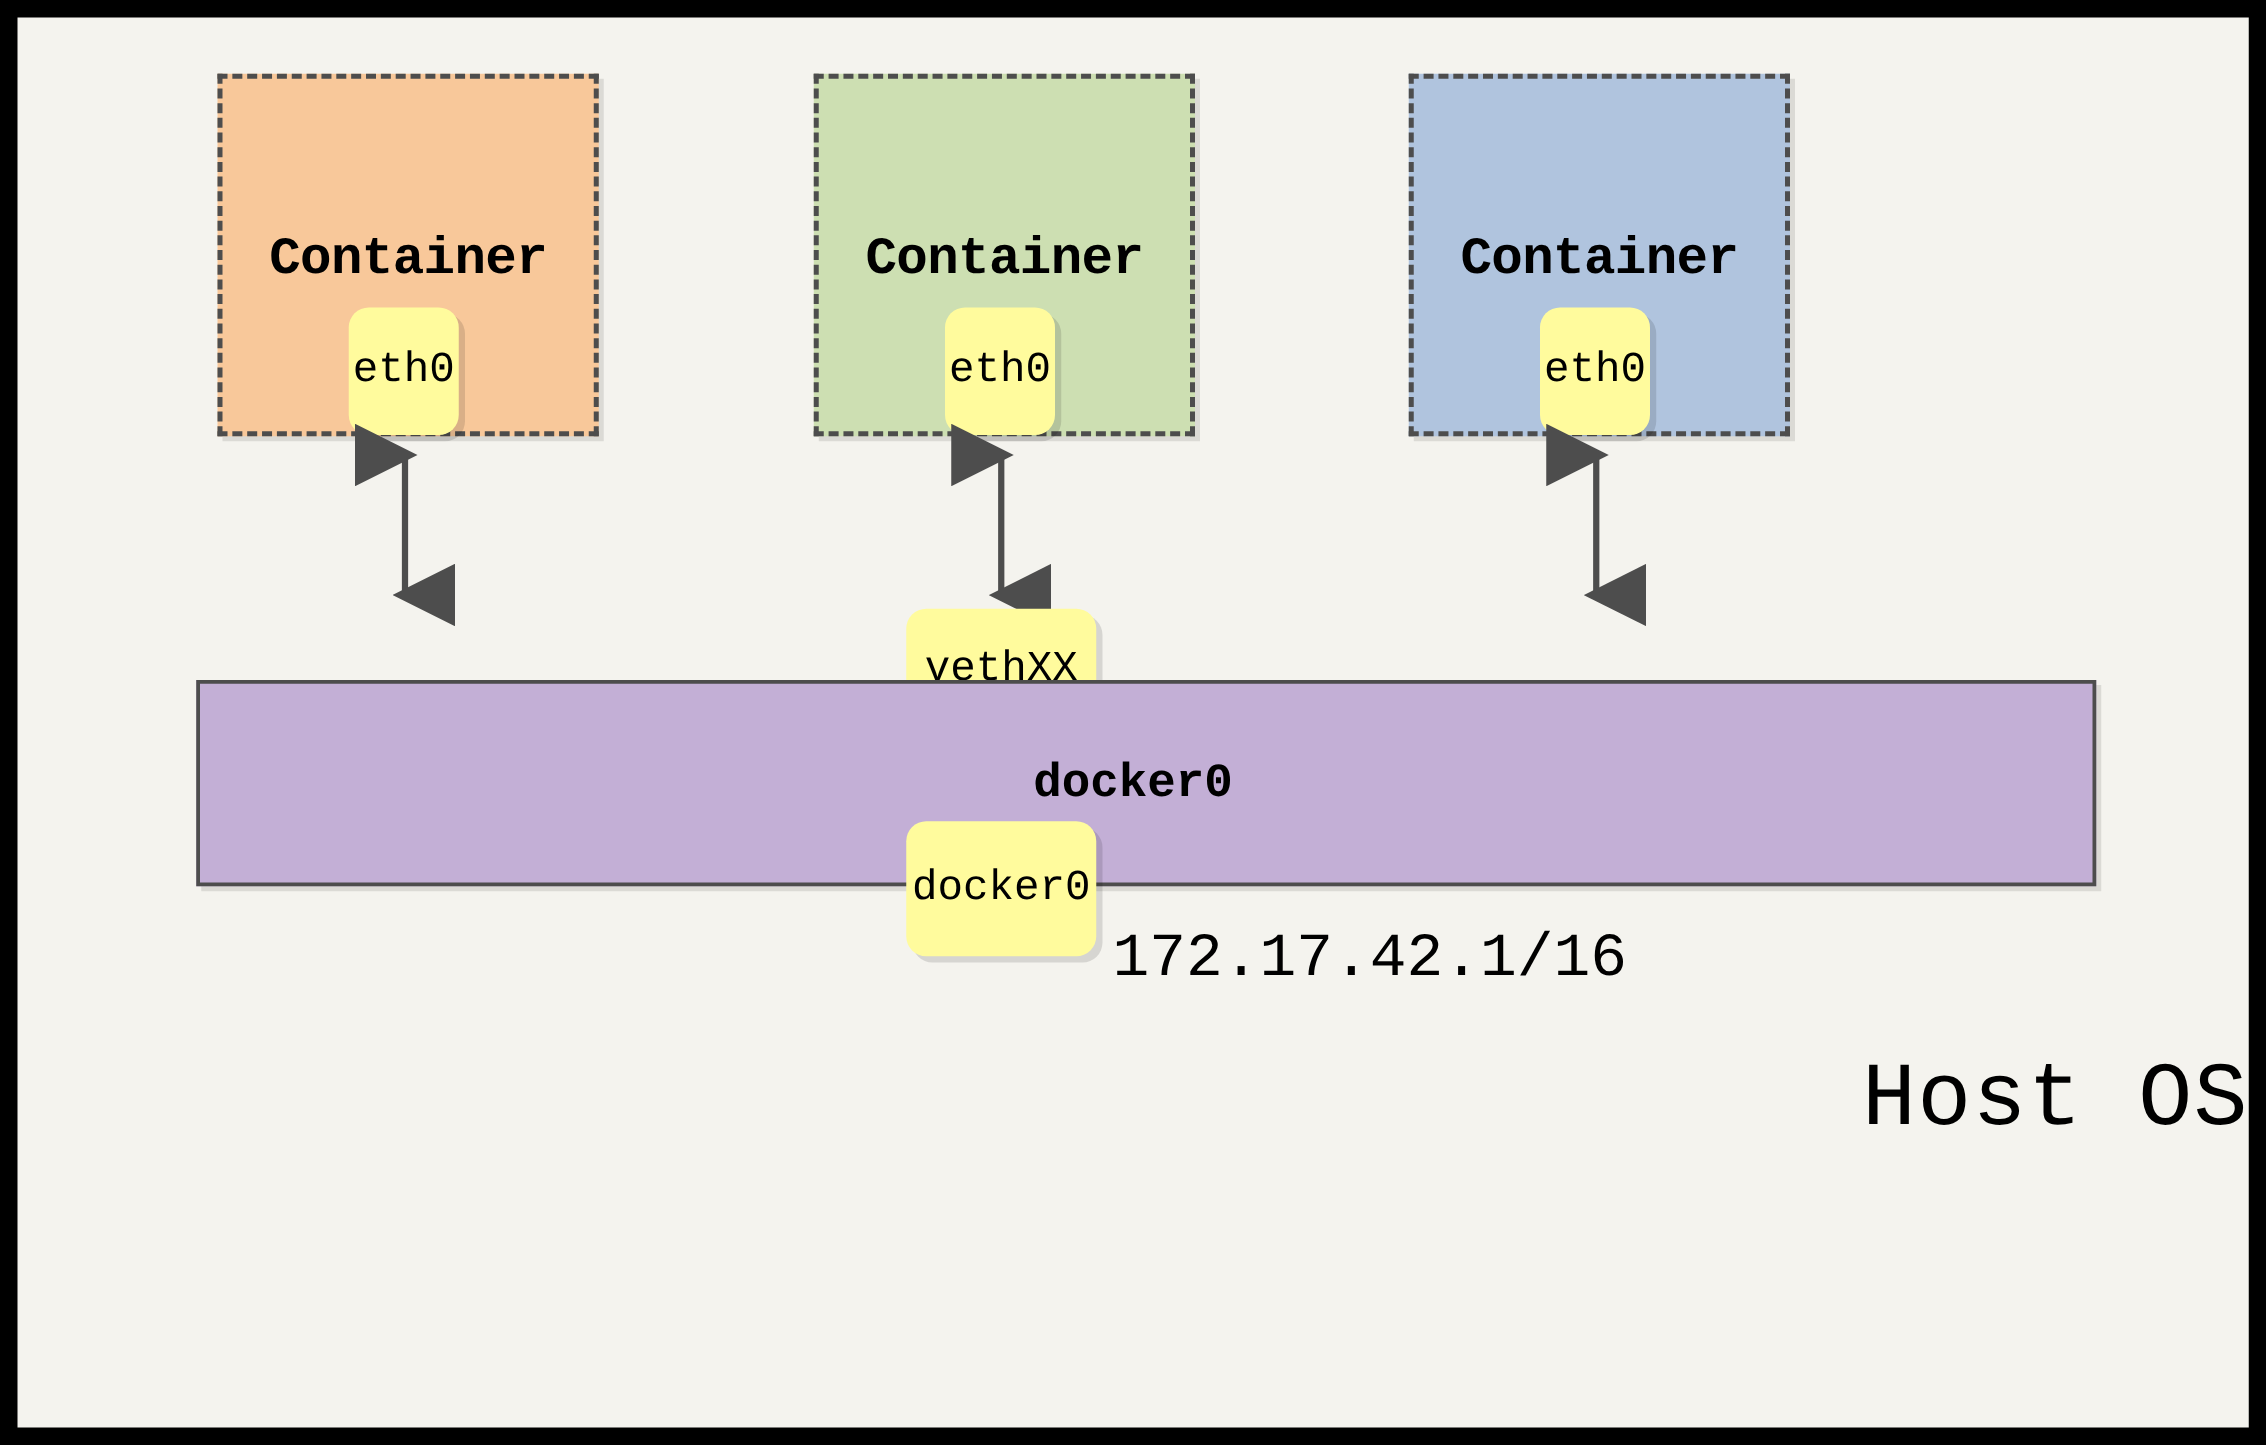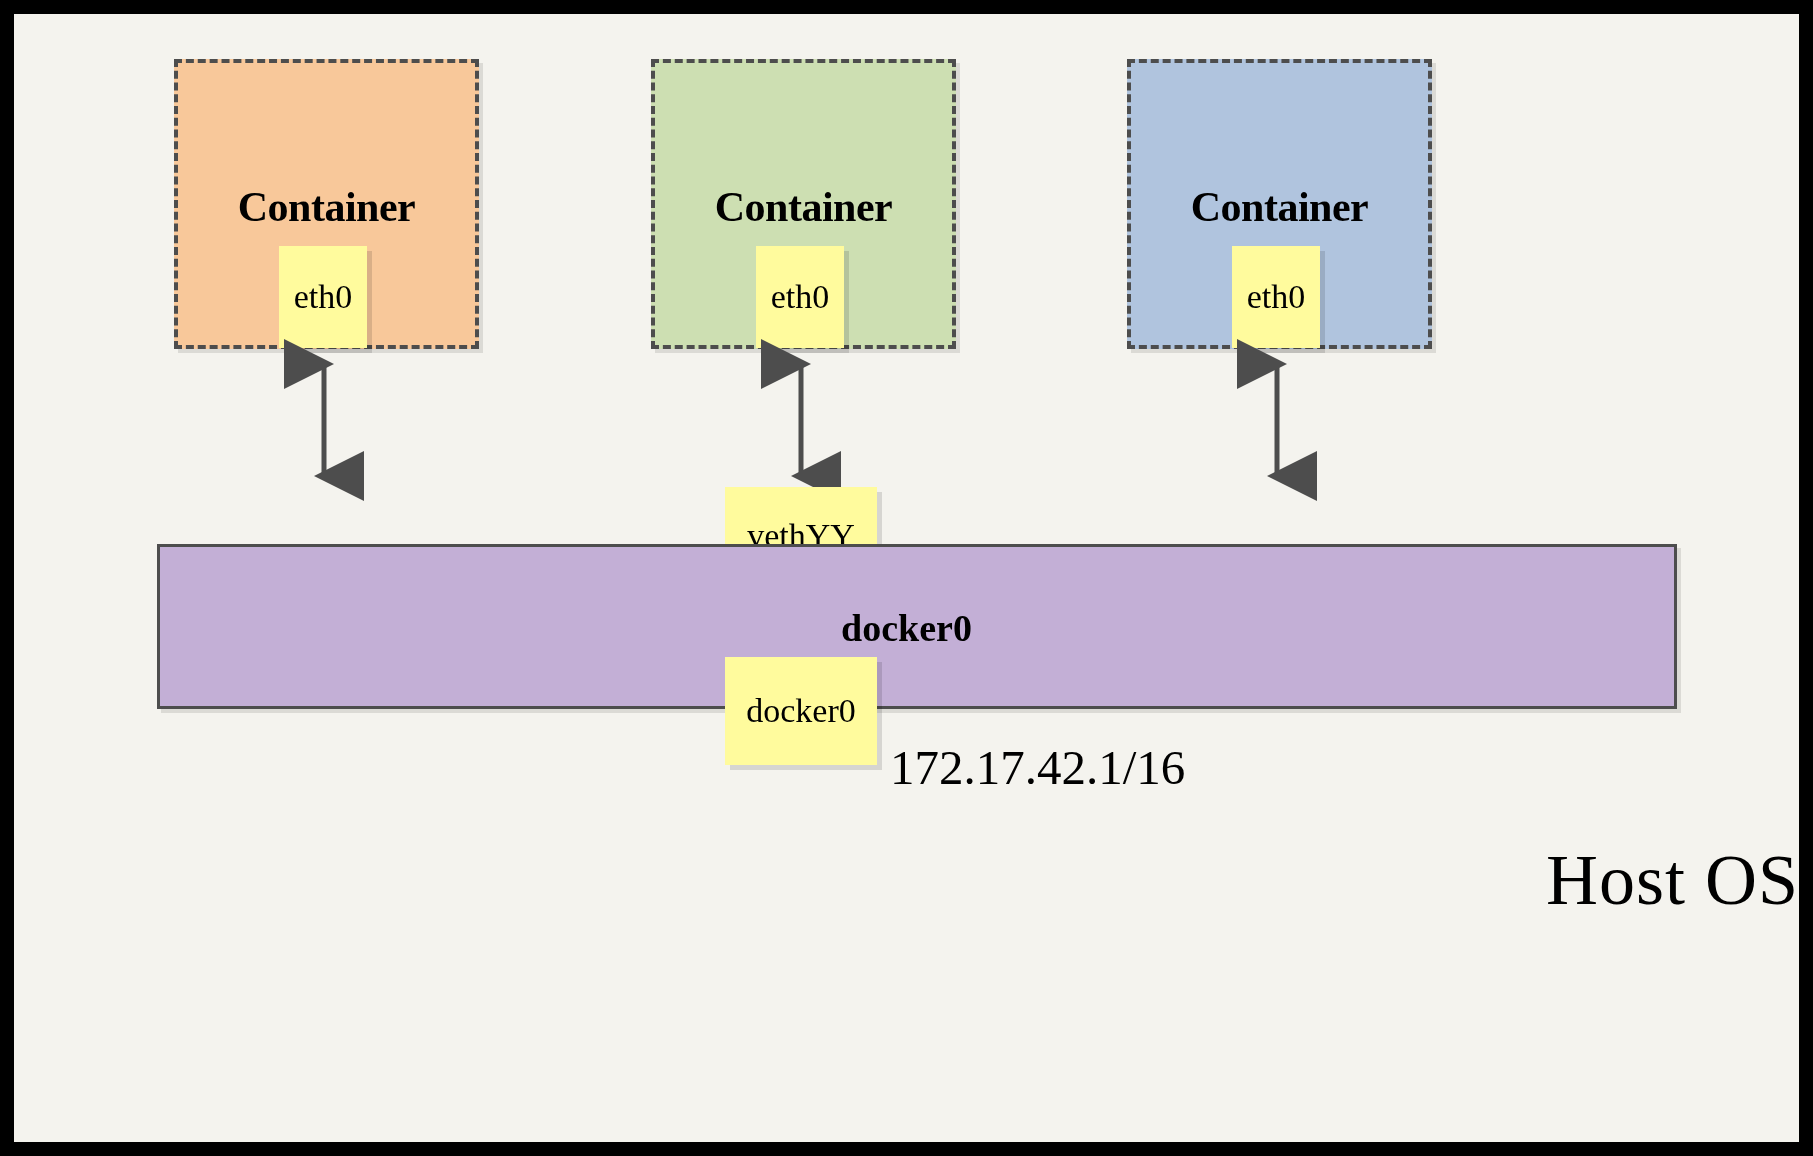--- a/index.html
+++ b/index.html
@@ -7,21 +7,21 @@
     padding: 0;
     background: #ffffff;
   }
   #canvas {
     position: relative;
     width: 1813px;
     height: 1156px;
     background: #F4F3EE;
     border: 14px solid #000000;
     box-sizing: border-box;
-    font-family: Liberation Serif, serif;
+    font-family: Liberation Mono, monospace;
     overflow: hidden;
   }
 
   
   .container-box {
     position: absolute;
     border: 4px dashed #4d4d4d;
     box-sizing: border-box;
     box-shadow: 4px 4px 0 rgba(0,0,0,0.10);
   }
@@ -40,20 +40,21 @@
   .note {
     position: absolute;
     background: #FFFB9D;
     box-sizing: border-box;
     box-shadow: 5px 5px 0 rgba(0,0,0,0.12);
     display: flex;
     align-items: center;
     justify-content: center;
     font-size: 34px;
     color: #000000;
+    border-radius: 16px;
   }
 
   
   #docker0-bar {
     position: absolute;
     background: #C3AFD6;
     border: 3px solid #4d4d4d;
     box-sizing: border-box;
     box-shadow: 4px 4px 0 rgba(0,0,0,0.10);
   }
@@ -123,21 +124,21 @@
       <marker id="ah-up-2" markerWidth="10" markerHeight="10" refX="5" refY="2" orient="auto">
         <path d="M5,0 L10,10 L0,10 Z" fill="#4d4d4d"></path>
       </marker>
       <marker id="ah-dn-2" markerWidth="10" markerHeight="10" refX="5" refY="8" orient="auto">
         <path d="M5,10 L0,0 L10,0 Z" fill="#4d4d4d"></path>
       </marker>
     </defs>
     <line x1="18" y1="14" x2="18" y2="126" stroke="#4d4d4d" stroke-width="5" marker-start="url(#ah-up-2)" marker-end="url(#ah-dn-2)"></line>
   </svg>
 
-  <div class="note" style="left:711px; top:473px; width:152px; height:98px;">vethYY</div>
+  <div class="note" style="left:711px; top:473px; width:152px; height:98px;">vethXX</div>
 
   <div class="container-box" style="left:1113px; top:45px; width:305px; height:290px; background:#B0C4DE;">
     <div class="container-title" style="top:120px;">Container</div>
   </div>
   <div class="note" style="left:1218px; top:232px; width:88px; height:102px;">eth0</div>
 
   <svg class="arrow-svg" style="left:1245px; top:336px; width:36px; height:140px;" viewBox="0 0 36 140">
     <defs>
       <marker id="ah-up-3" markerWidth="10" markerHeight="10" refX="5" refY="2" orient="auto">
         <path d="M5,0 L10,10 L0,10 Z" fill="#4d4d4d"></path>

